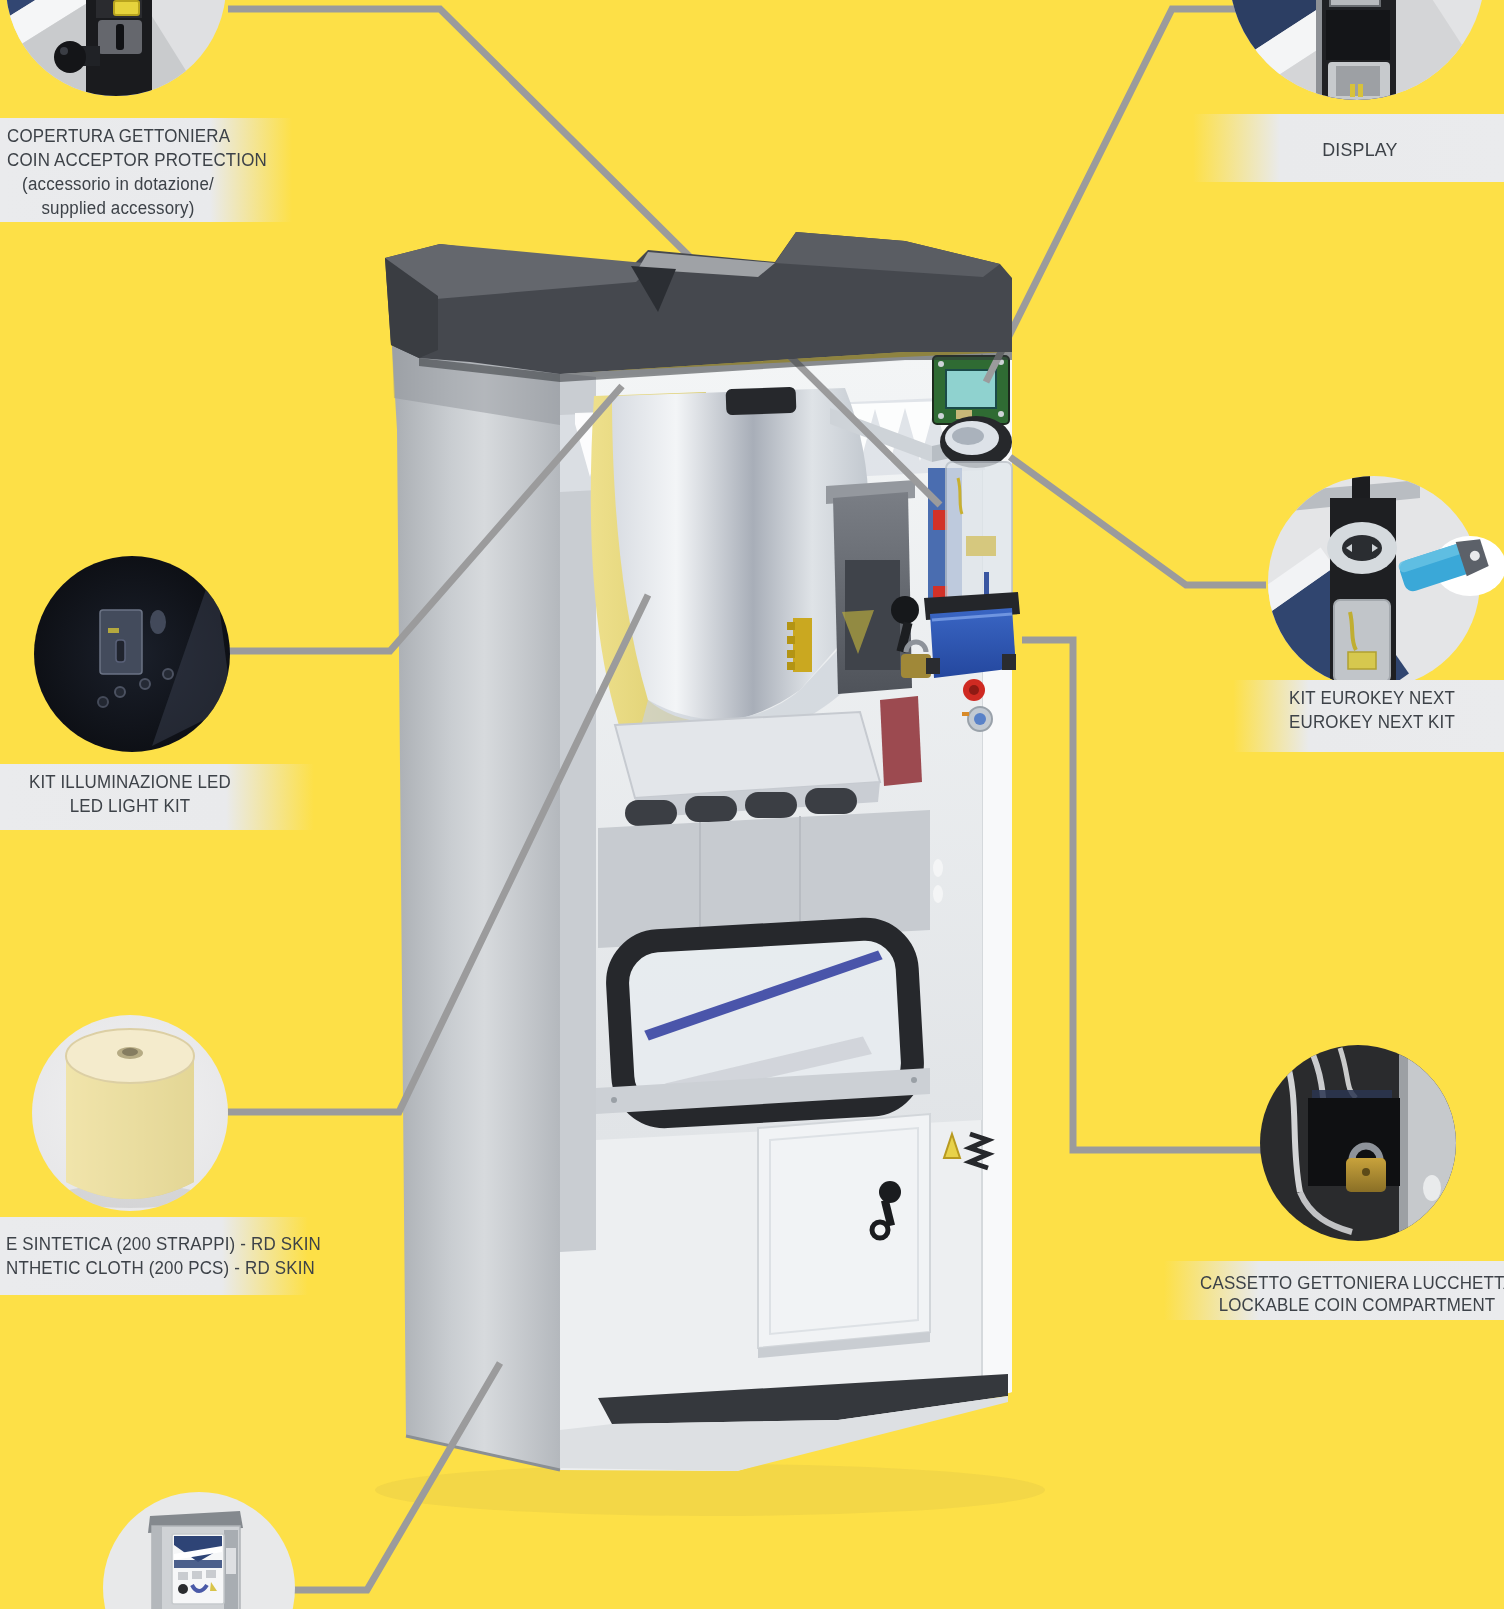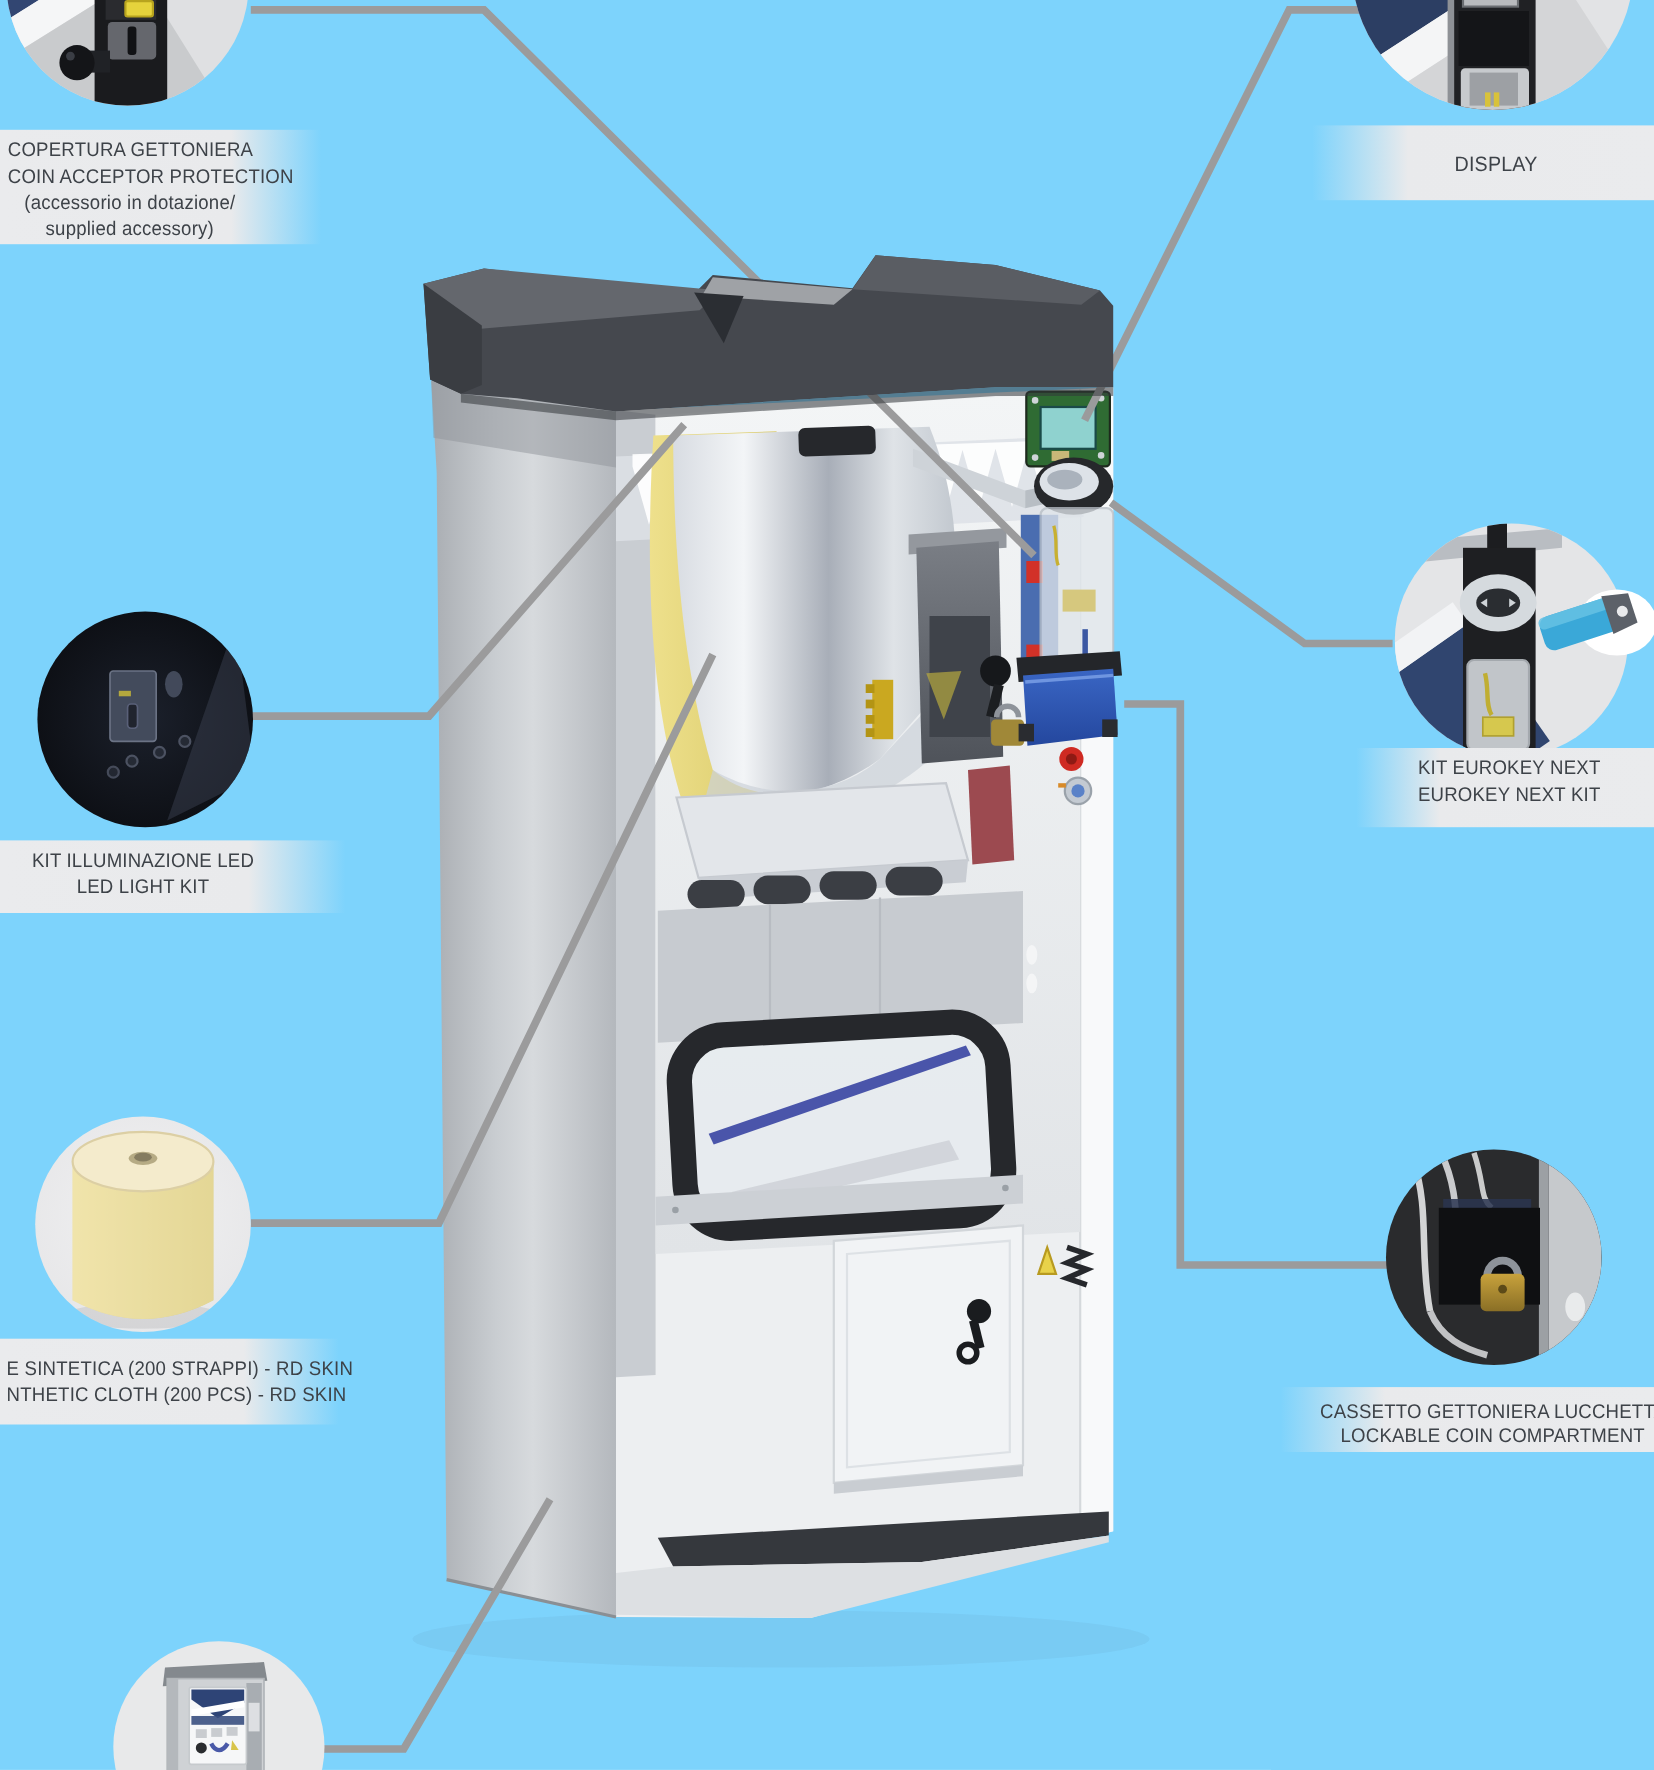--- a/index.html
+++ b/index.html
@@ -1,20 +1,20 @@
 <!DOCTYPE html>
 <html><head>
 <meta charset="utf-8">
 <style>
   html,body{margin:0;padding:0;background:#ffffff;}
   .page{
     position:relative;
     width:1504px;height:1609px;
     overflow:hidden;
-    background:#7dd3fc;
+    background:#fde047;
     font-family:"Liberation Sans", sans-serif;
   }
   .art{position:absolute;left:0;top:0;width:1504px;height:1609px;}
   .label-bar{position:absolute;}
   .bar-left{background:linear-gradient(90deg,#eaebed 0%,#e9eaec 72%,rgba(233,234,236,0) 100%);}
   .bar-right{background:linear-gradient(270deg,#eaebed 0%,#e9eaec 72%,rgba(233,234,236,0) 100%);}
   .label-text{
     position:absolute;
     color:#3d4248;
     font-size:18px;

